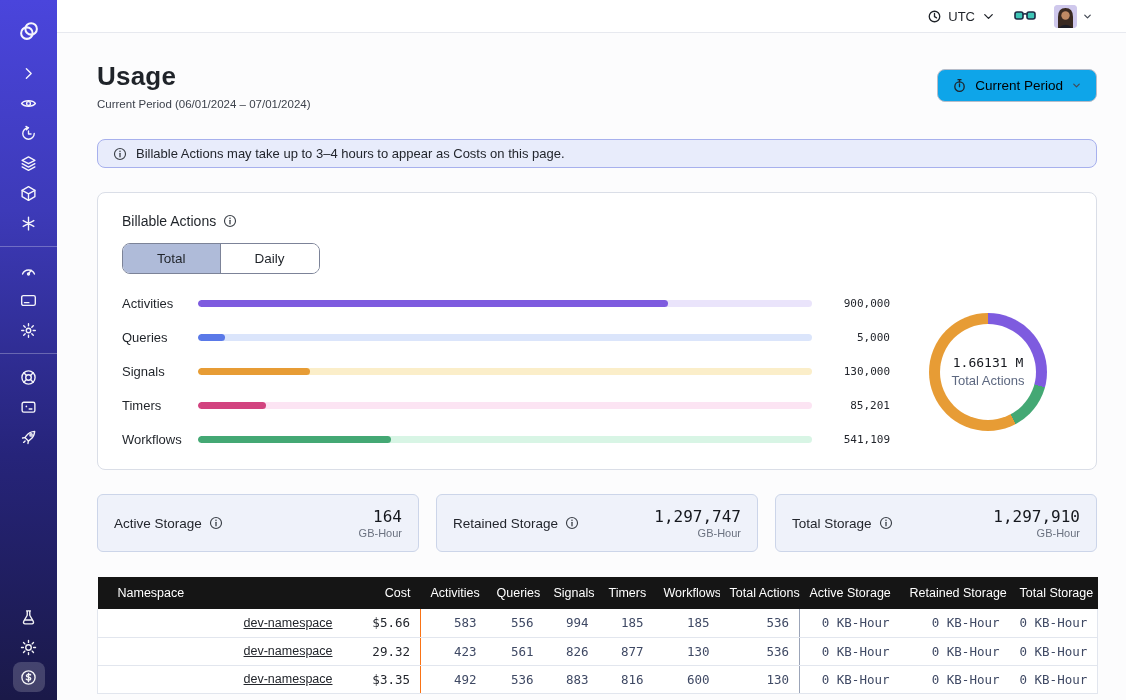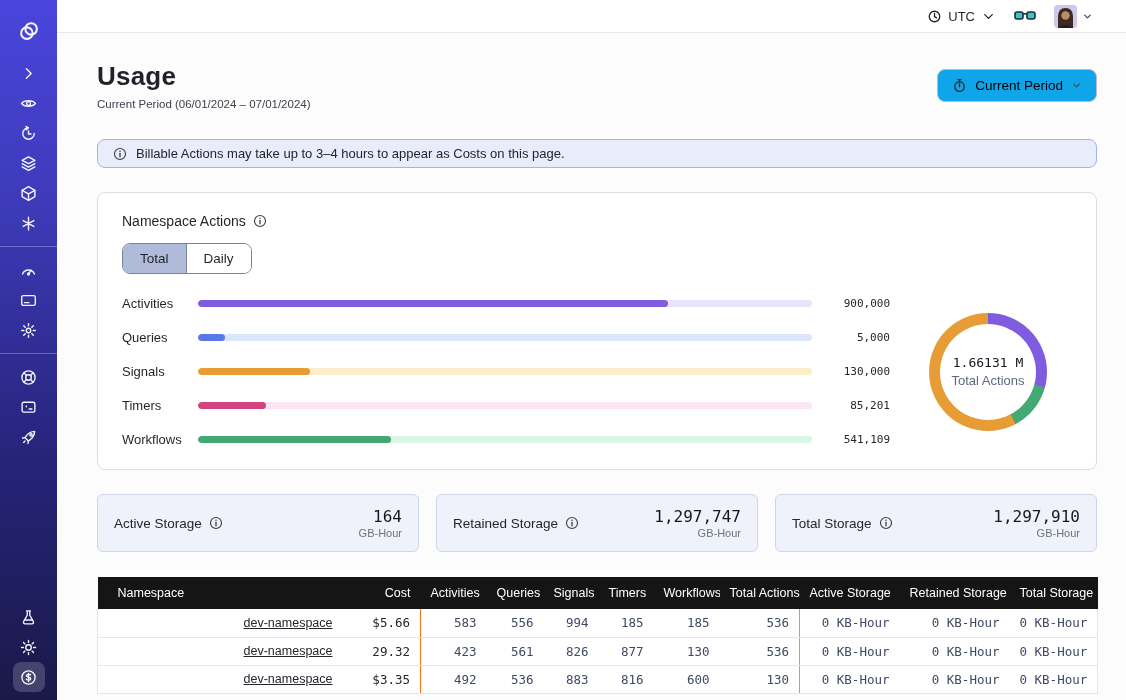--- a/index.html
+++ b/index.html
@@ -64,21 +64,21 @@
   .info-ic { width:14px; height:14px; flex:0 0 auto; }
   .info-ic circle { stroke:#3b4048; fill:none; stroke-width:1.3; }
   .info-ic line { stroke:#3b4048; stroke-width:1.5; stroke-linecap:round; }
   .info-ic .dot { fill:#3b4048; stroke:none; }
 
   
   .card { background:#fff; border:1px solid #dadee7; border-radius:8px; }
   .billable { margin-top:24px; padding:20px 24px 22px 24px; }
   .billable-title { display:flex; align-items:center; gap:7px; font-size:14px; font-weight:500; }
   .seg-control { display:inline-flex; margin-top:14px; border:1px solid #7c8398; border-radius:8px; overflow:hidden; font-size:13.5px; }
-  .seg { padding:7px 17px; background:#fff; cursor:pointer; }
+  .seg { padding:7px 34px; background:#fff; cursor:pointer; }
   .seg.selected { background:#afbbd9; }
   .seg + .seg { border-left:1px solid #7c8398; }
 
   .billable-body { display:flex; margin-top:22px; align-items:center; }
   .bars { flex:1; min-width:0; display:flex; flex-direction:column; gap:19px; padding-right:14px; }
   .bar-row { display:flex; align-items:center; }
   .bar-label { width:76px; flex:0 0 76px; font-size:13px; color:#1f2329; }
   .bar-track { flex:1; height:7px; border-radius:4px; position:relative; overflow:hidden; }
   .bar-fill { position:absolute; left:0; top:0; bottom:0; border-radius:4px; }
   .bar-value { width:78px; flex:0 0 78px; text-align:right; font-family:"DejaVu Sans Mono", monospace; font-size:11px; color:#23262d; }
@@ -292,21 +292,21 @@
         <svg class="info-ic" viewBox="0 0 16 16">
           <circle cx="8" cy="8" r="6.3"></circle>
             <circle class="dot" cx="8" cy="4.9" r=".9"></circle>
             <line x1="8" y1="7.2" x2="8" y2="11.2"></line>
         </svg>
         <span>Billable Actions may take up to 3–4 hours to appear as Costs on this page.</span>
       </div>
 
       <div class="card billable">
         <div class="billable-title">
-          <span>Namespace Actions</span>
+          <span>Billable Actions</span>
           <svg class="info-ic" viewBox="0 0 16 16">
             <circle cx="8" cy="8" r="6.3"></circle>
               <circle class="dot" cx="8" cy="4.9" r=".9"></circle>
               <line x1="8" y1="7.2" x2="8" y2="11.2"></line>
           </svg>
         </div>
         <div class="seg-control" id="segControl">
             <div class="seg selected">Total</div>
             <div class="seg">Daily</div>
           </div>

